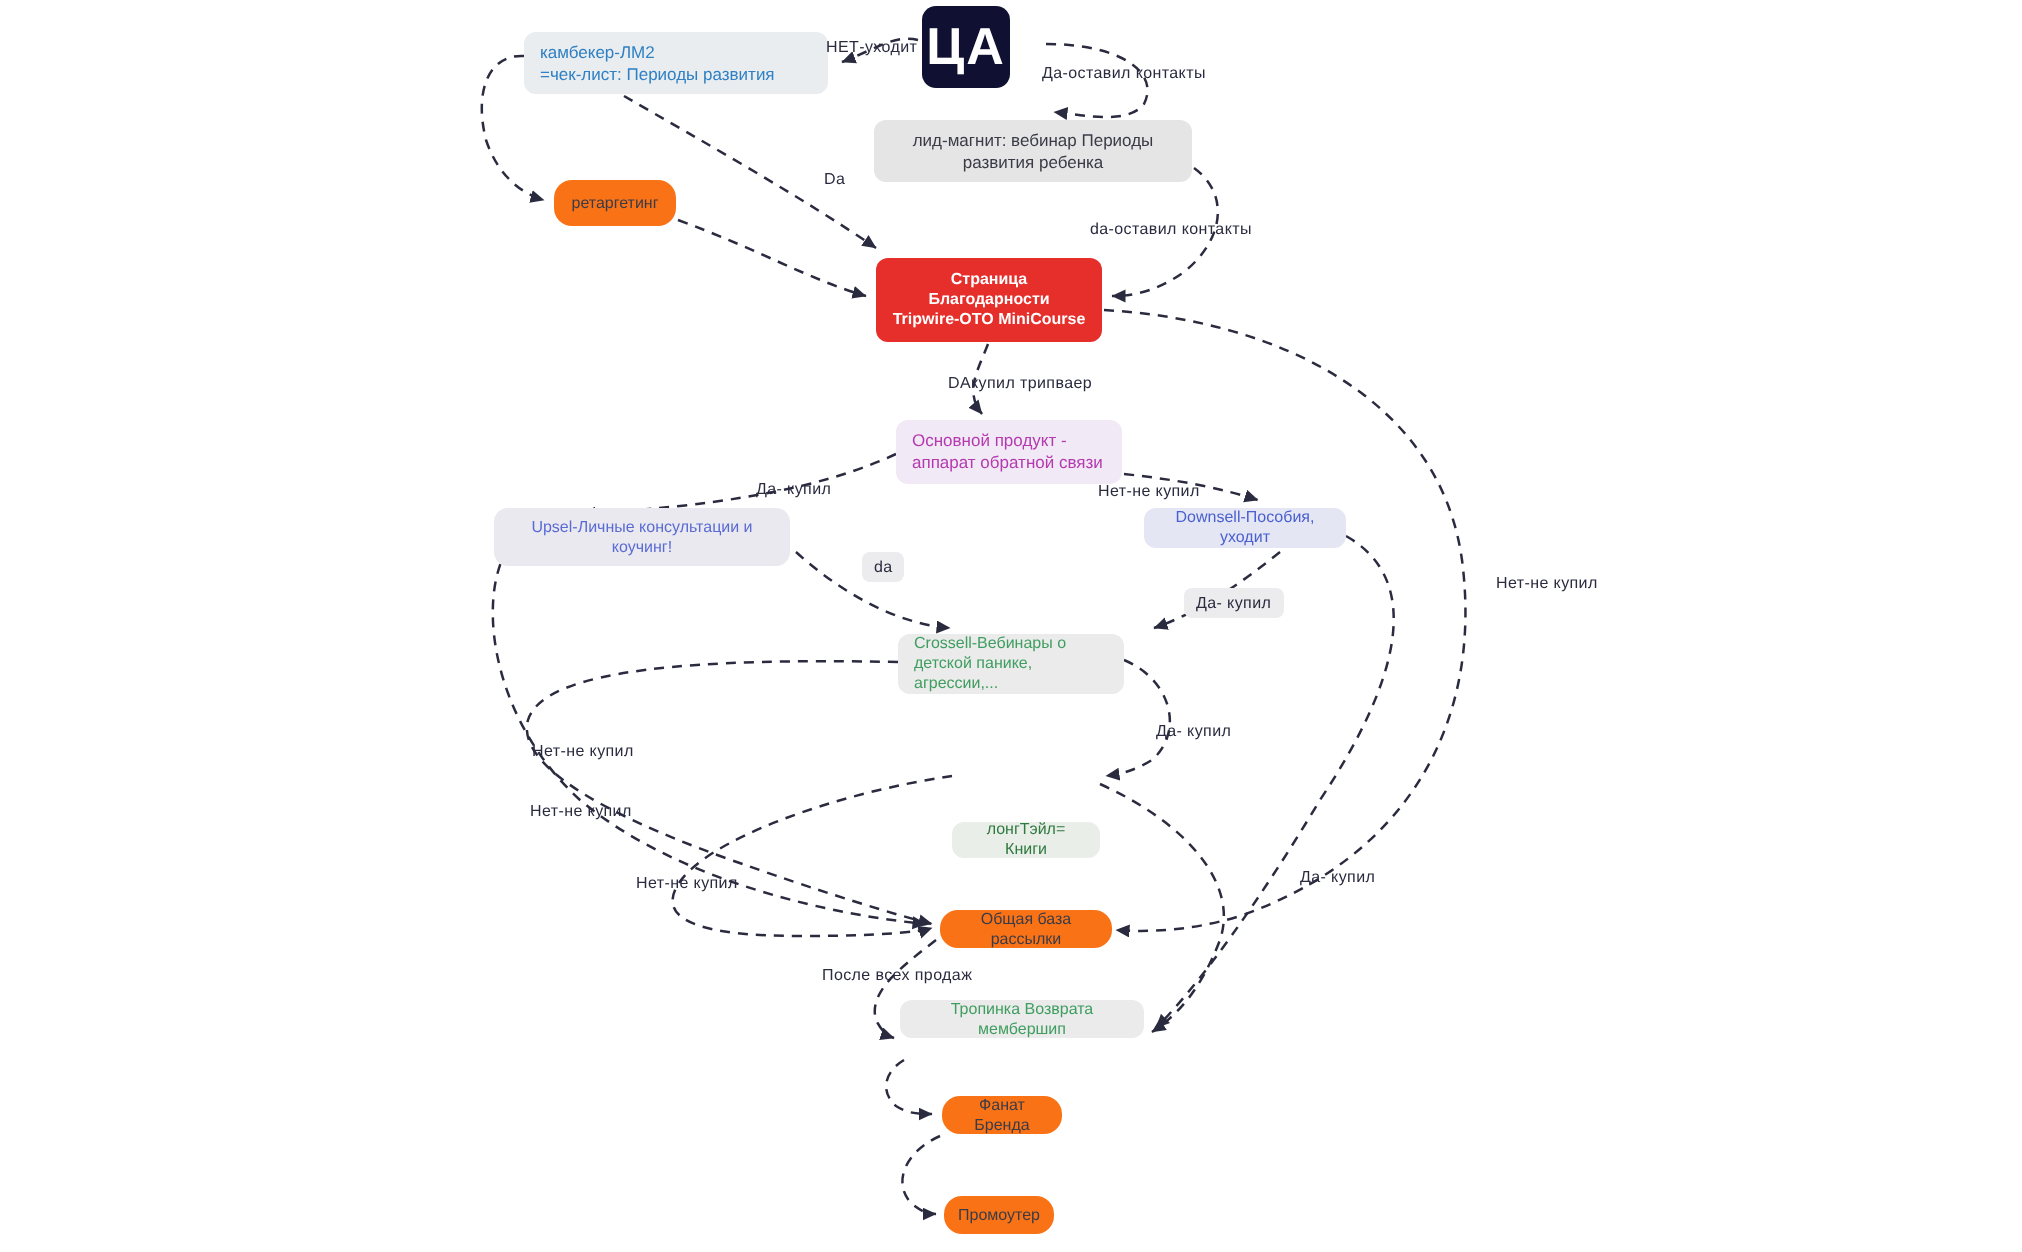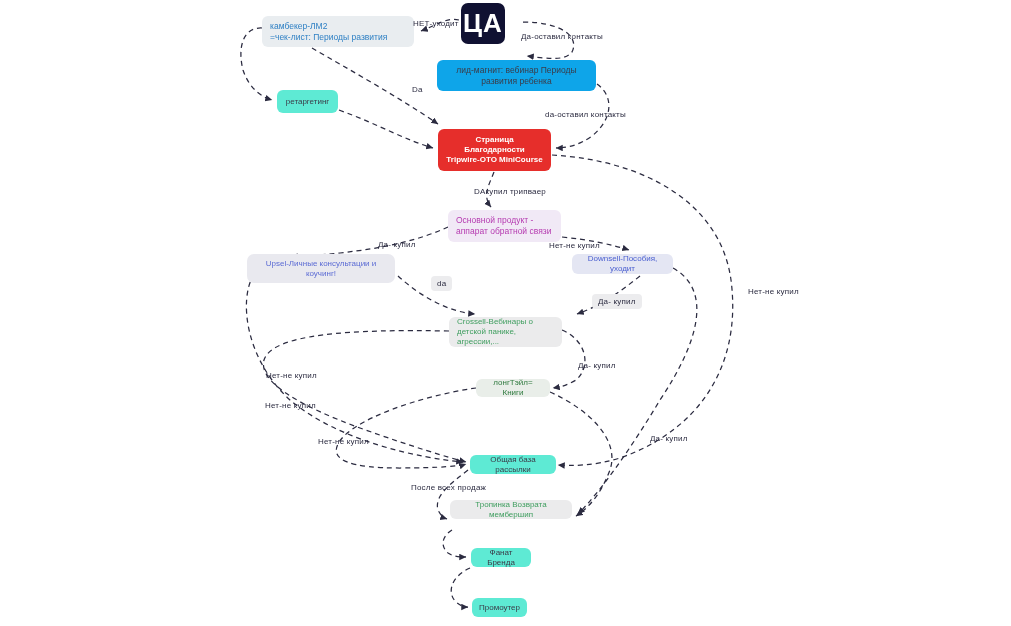--- a/index.html
+++ b/index.html
@@ -34,37 +34,38 @@
     border-radius: 6px;
     display: flex;
     align-items: center;
     justify-content: center;
     text-align: center;
     line-height: 1.25;
     padding: 5px 8px;
     white-space: pre-line;
   }
   .node.grey {
-    background: #5eead4;
+    background: #f97316;
     color: #3b3b48;
+    border-radius: 9px;
   }
   .node.blue-text {
     background: #e9edf0;
     color: #2f80c4;
   }
   .node.dark {
     background: #101132;
     color: #ffffff;
     font-size: 26px;
     font-weight: 700;
     letter-spacing: 1px;
     border-radius: 7px;
   }
   .node.pink {
-    background: #0ea5e9;
+    background: #e5e5e5;
     color: #3b3b48;
   }
   .node.red {
     background: #e62e2b;
     color: #ffffff;
     font-weight: 600;
   }
   .node.lilac {
     background: #f1e9f6;
     color: #b53ab0;
@@ -77,20 +78,21 @@
     background: #e4e6f3;
     color: #4a5fd0;
   }
   .node.green-text {
     background: #ebebec;
     color: #3f9e5f;
   }
   .node.green-text2 {
     background: #e9eee9;
     color: #2f7a3f;
+    margin-top: 32px;
   }
   .edge-label {
     position: absolute;
     font-size: 8px;
     color: #2b2b40;
     background: transparent;
     white-space: nowrap;
     letter-spacing: 0.2px;
   }
   .edge-label.chip {

